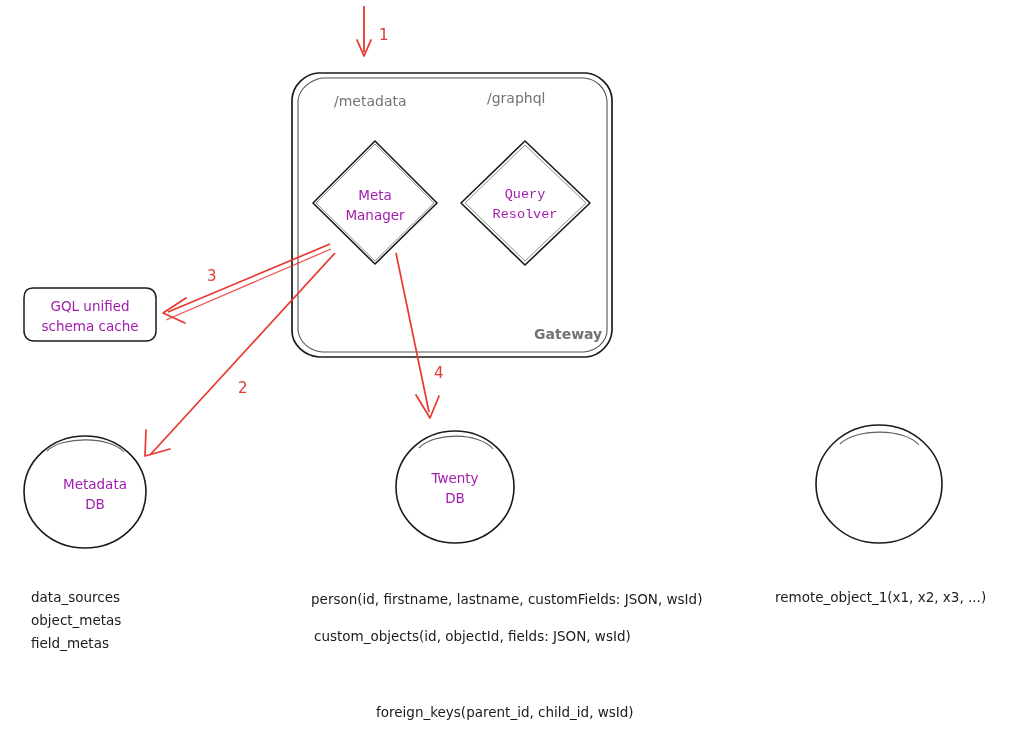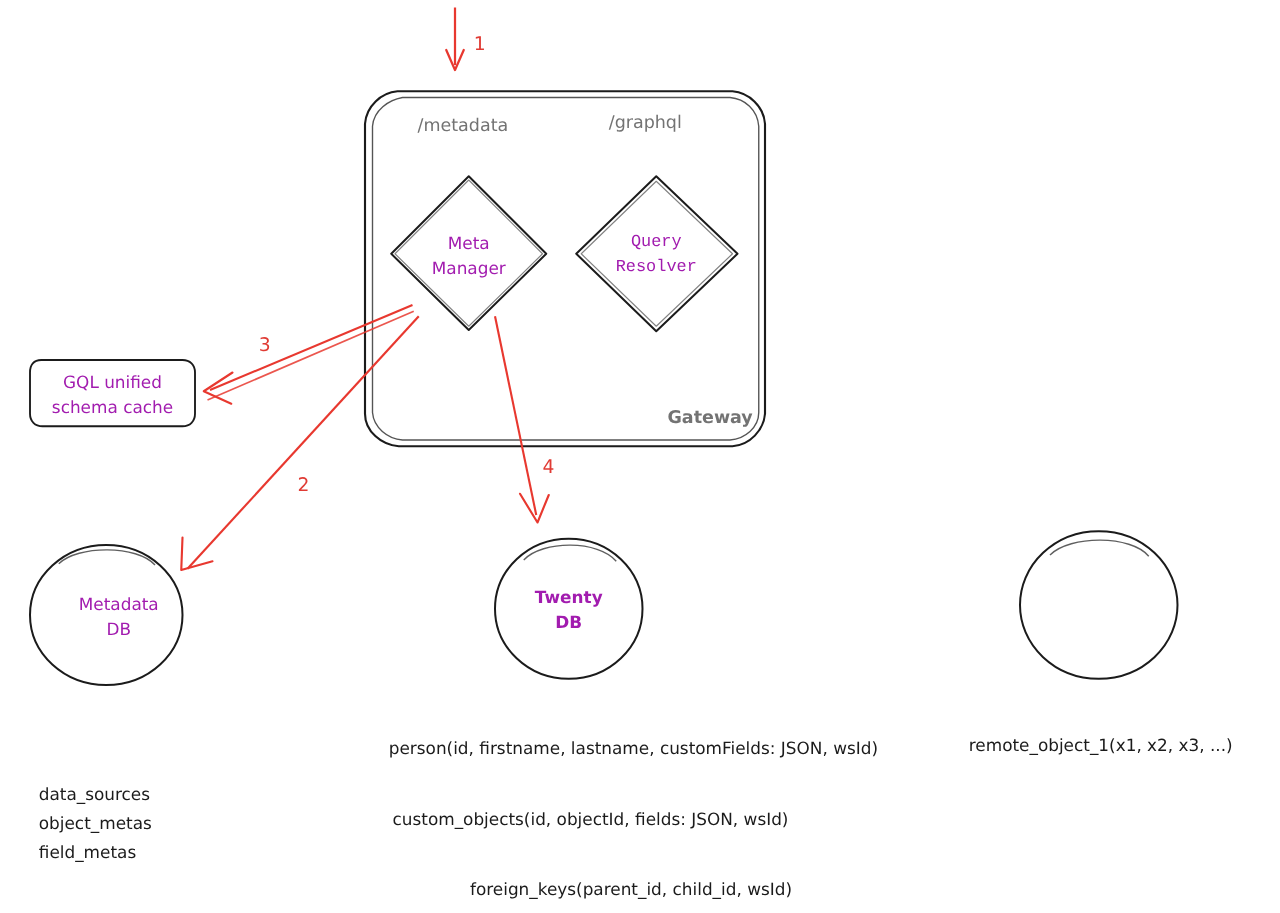--- a/index.html
+++ b/index.html
@@ -129,29 +129,29 @@
   <div class="node-text" style="left:315px; top:185px; width:120px;">Meta
 Manager</div>
   <div class="node-text" style="left:465px; top:185px; width:120px;font-family:Liberation Mono, monospace;">Query
 Resolver</div>
 
   <div class="node-text" style="left:26px; top:296px; width:128px;">GQL unified
 schema cache</div>
 
   <div class="node-text" style="left:25px; top:474px; width:140px;">Metadata
 DB</div>
-  <div class="node-text" style="left:395px; top:468px; width:120px;font-weight:bold;">Twenty
+  <div class="node-text" style="left:395px; top:468px; width:120px;">Twenty
 DB</div>
 
   <div class="num" style="left:379px; top:26px;">1</div>
   <div class="num" style="left:238px; top:379px;">2</div>
   <div class="num" style="left:207px; top:267px;">3</div>
   <div class="num" style="left:434px; top:364px;">4</div>
 
-  <div class="schema" style="left:31px; top:586px;margin-top:39px;">data_sources
+  <div class="schema" style="left:31px; top:586px;">data_sources
 object_metas
 field_metas</div>
   <div class="schema" style="left:311px; top:588px;">person(id, firstname, lastname, customFields: JSON, wsId)</div>
-  <div class="schema" style="left:314px; top:625px;margin-top:20px;">custom_objects(id, objectId, fields: JSON, wsId)</div>
+  <div class="schema" style="left:314px; top:625px;">custom_objects(id, objectId, fields: JSON, wsId)</div>
   <div class="schema" style="left:344px; top:701px;margin-left:32px;">foreign_keys(parent_id, child_id, wsId)</div>
   <div class="schema" style="left:775px; top:586px;">remote_object_1(x1, x2, x3, ...)</div>
 
 </div>
 
 </body></html>

